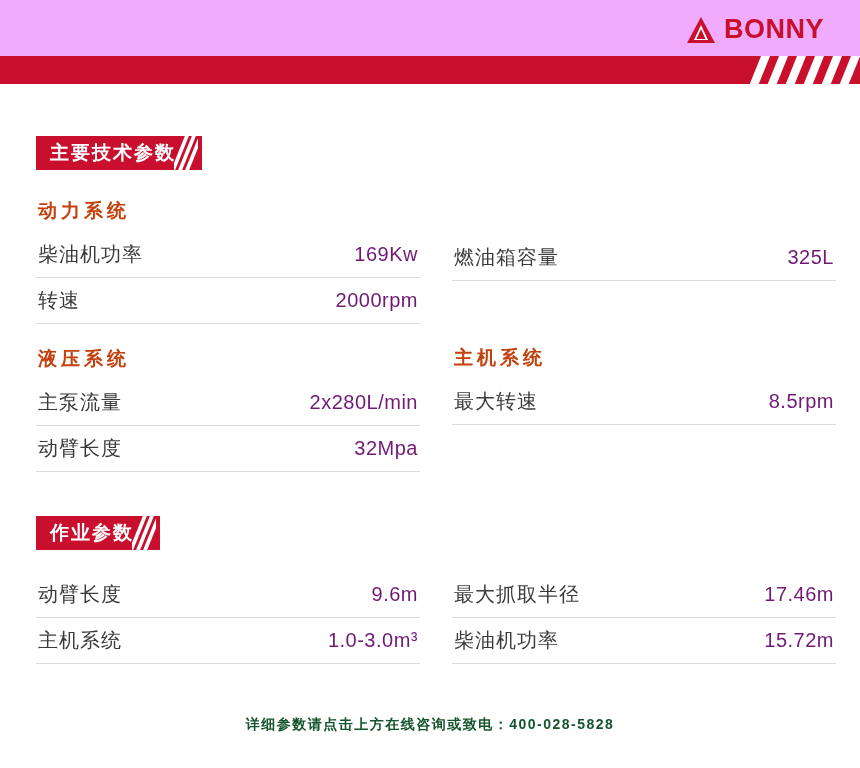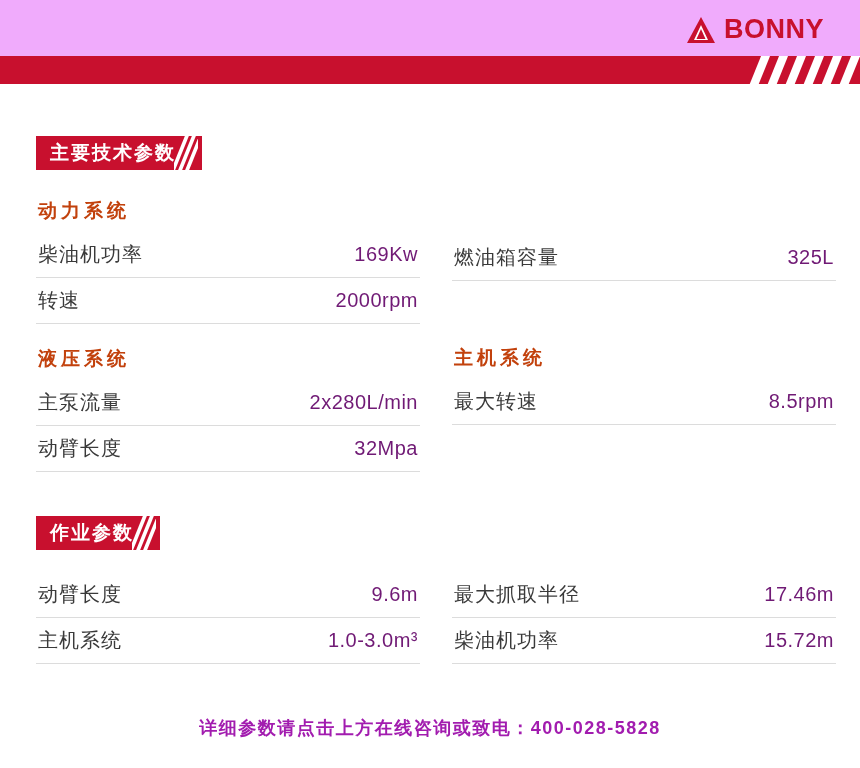--- a/index.html
+++ b/index.html
@@ -150,24 +150,24 @@
     border-bottom: 1px solid transparent;
   }
   .empty-heading {
     height: 29px;
     margin: 22px 0 8px 2px;
   }
 
   
   .footer {
     text-align: center;
-    font-size: 18px;
+    font-size: 14px;
     font-weight: bold;
     letter-spacing: 1.5px;
-    color: #a21caf;
+    color: #14532d;
     margin-top: 52px;
   }
 </style>
 </head>
 <body>
 
 <div class="header">
   <div class="header-top">
     <div class="brand">
       <span class="brand-mark">

